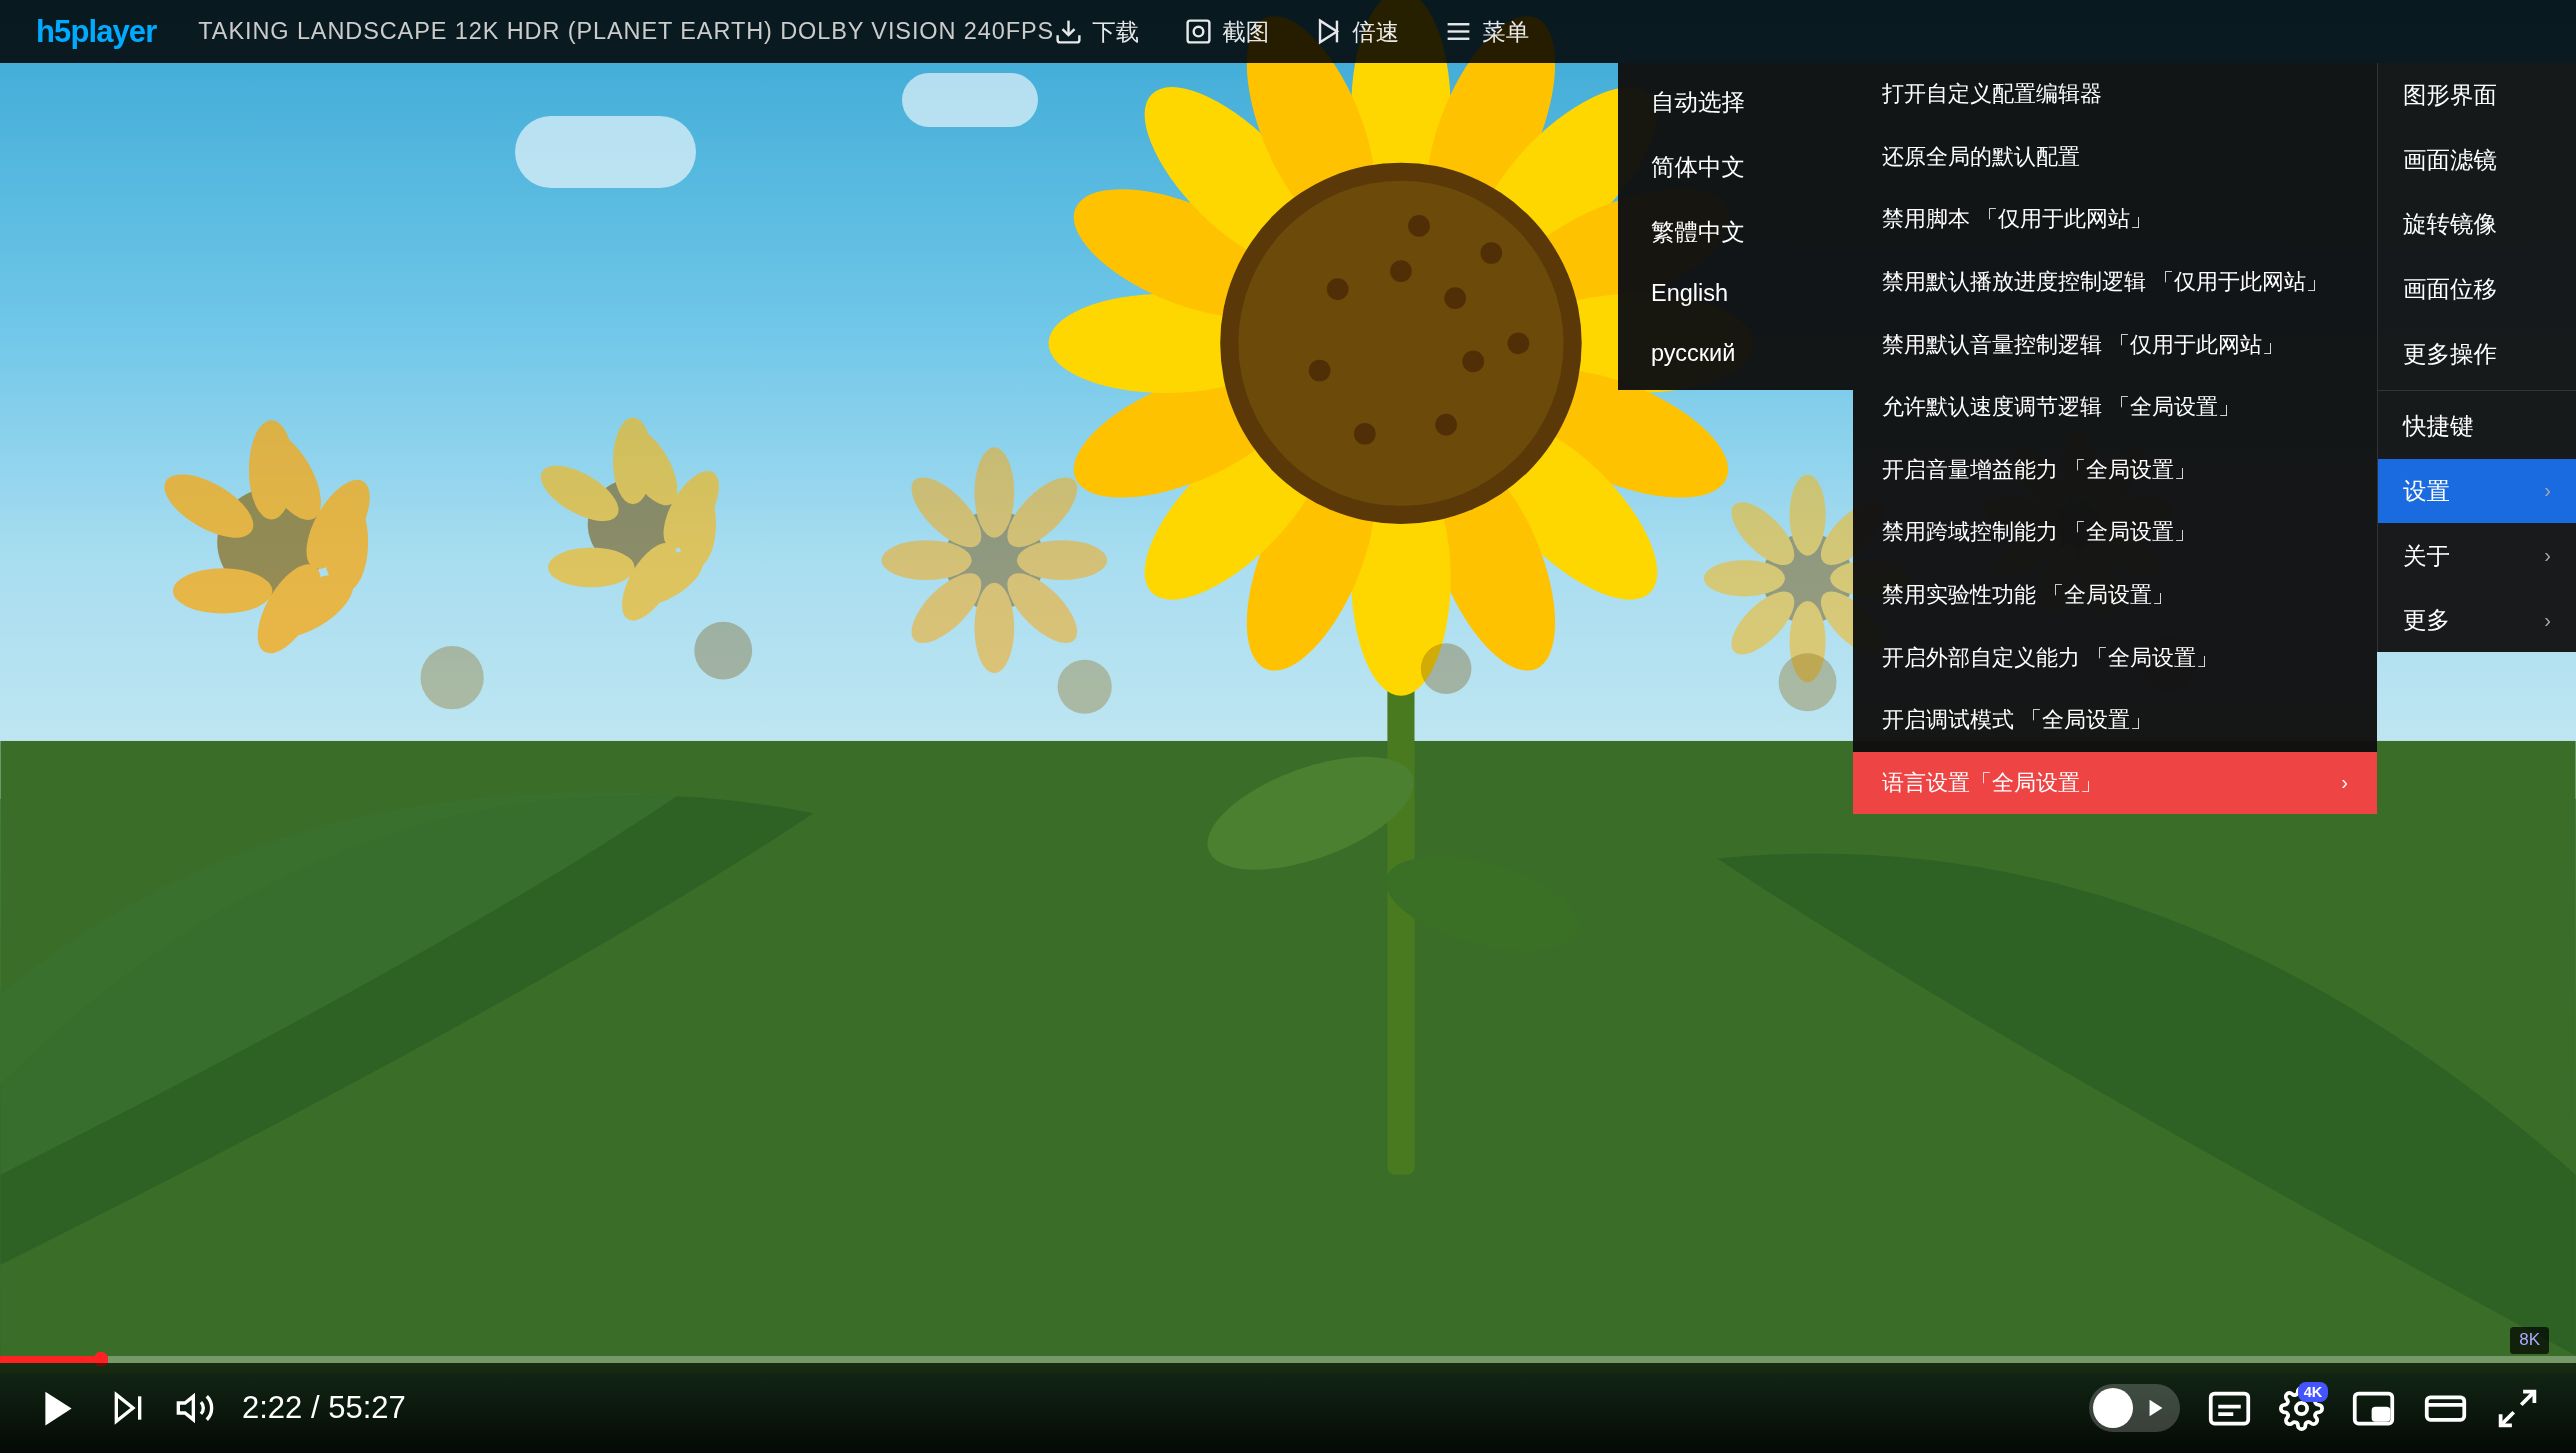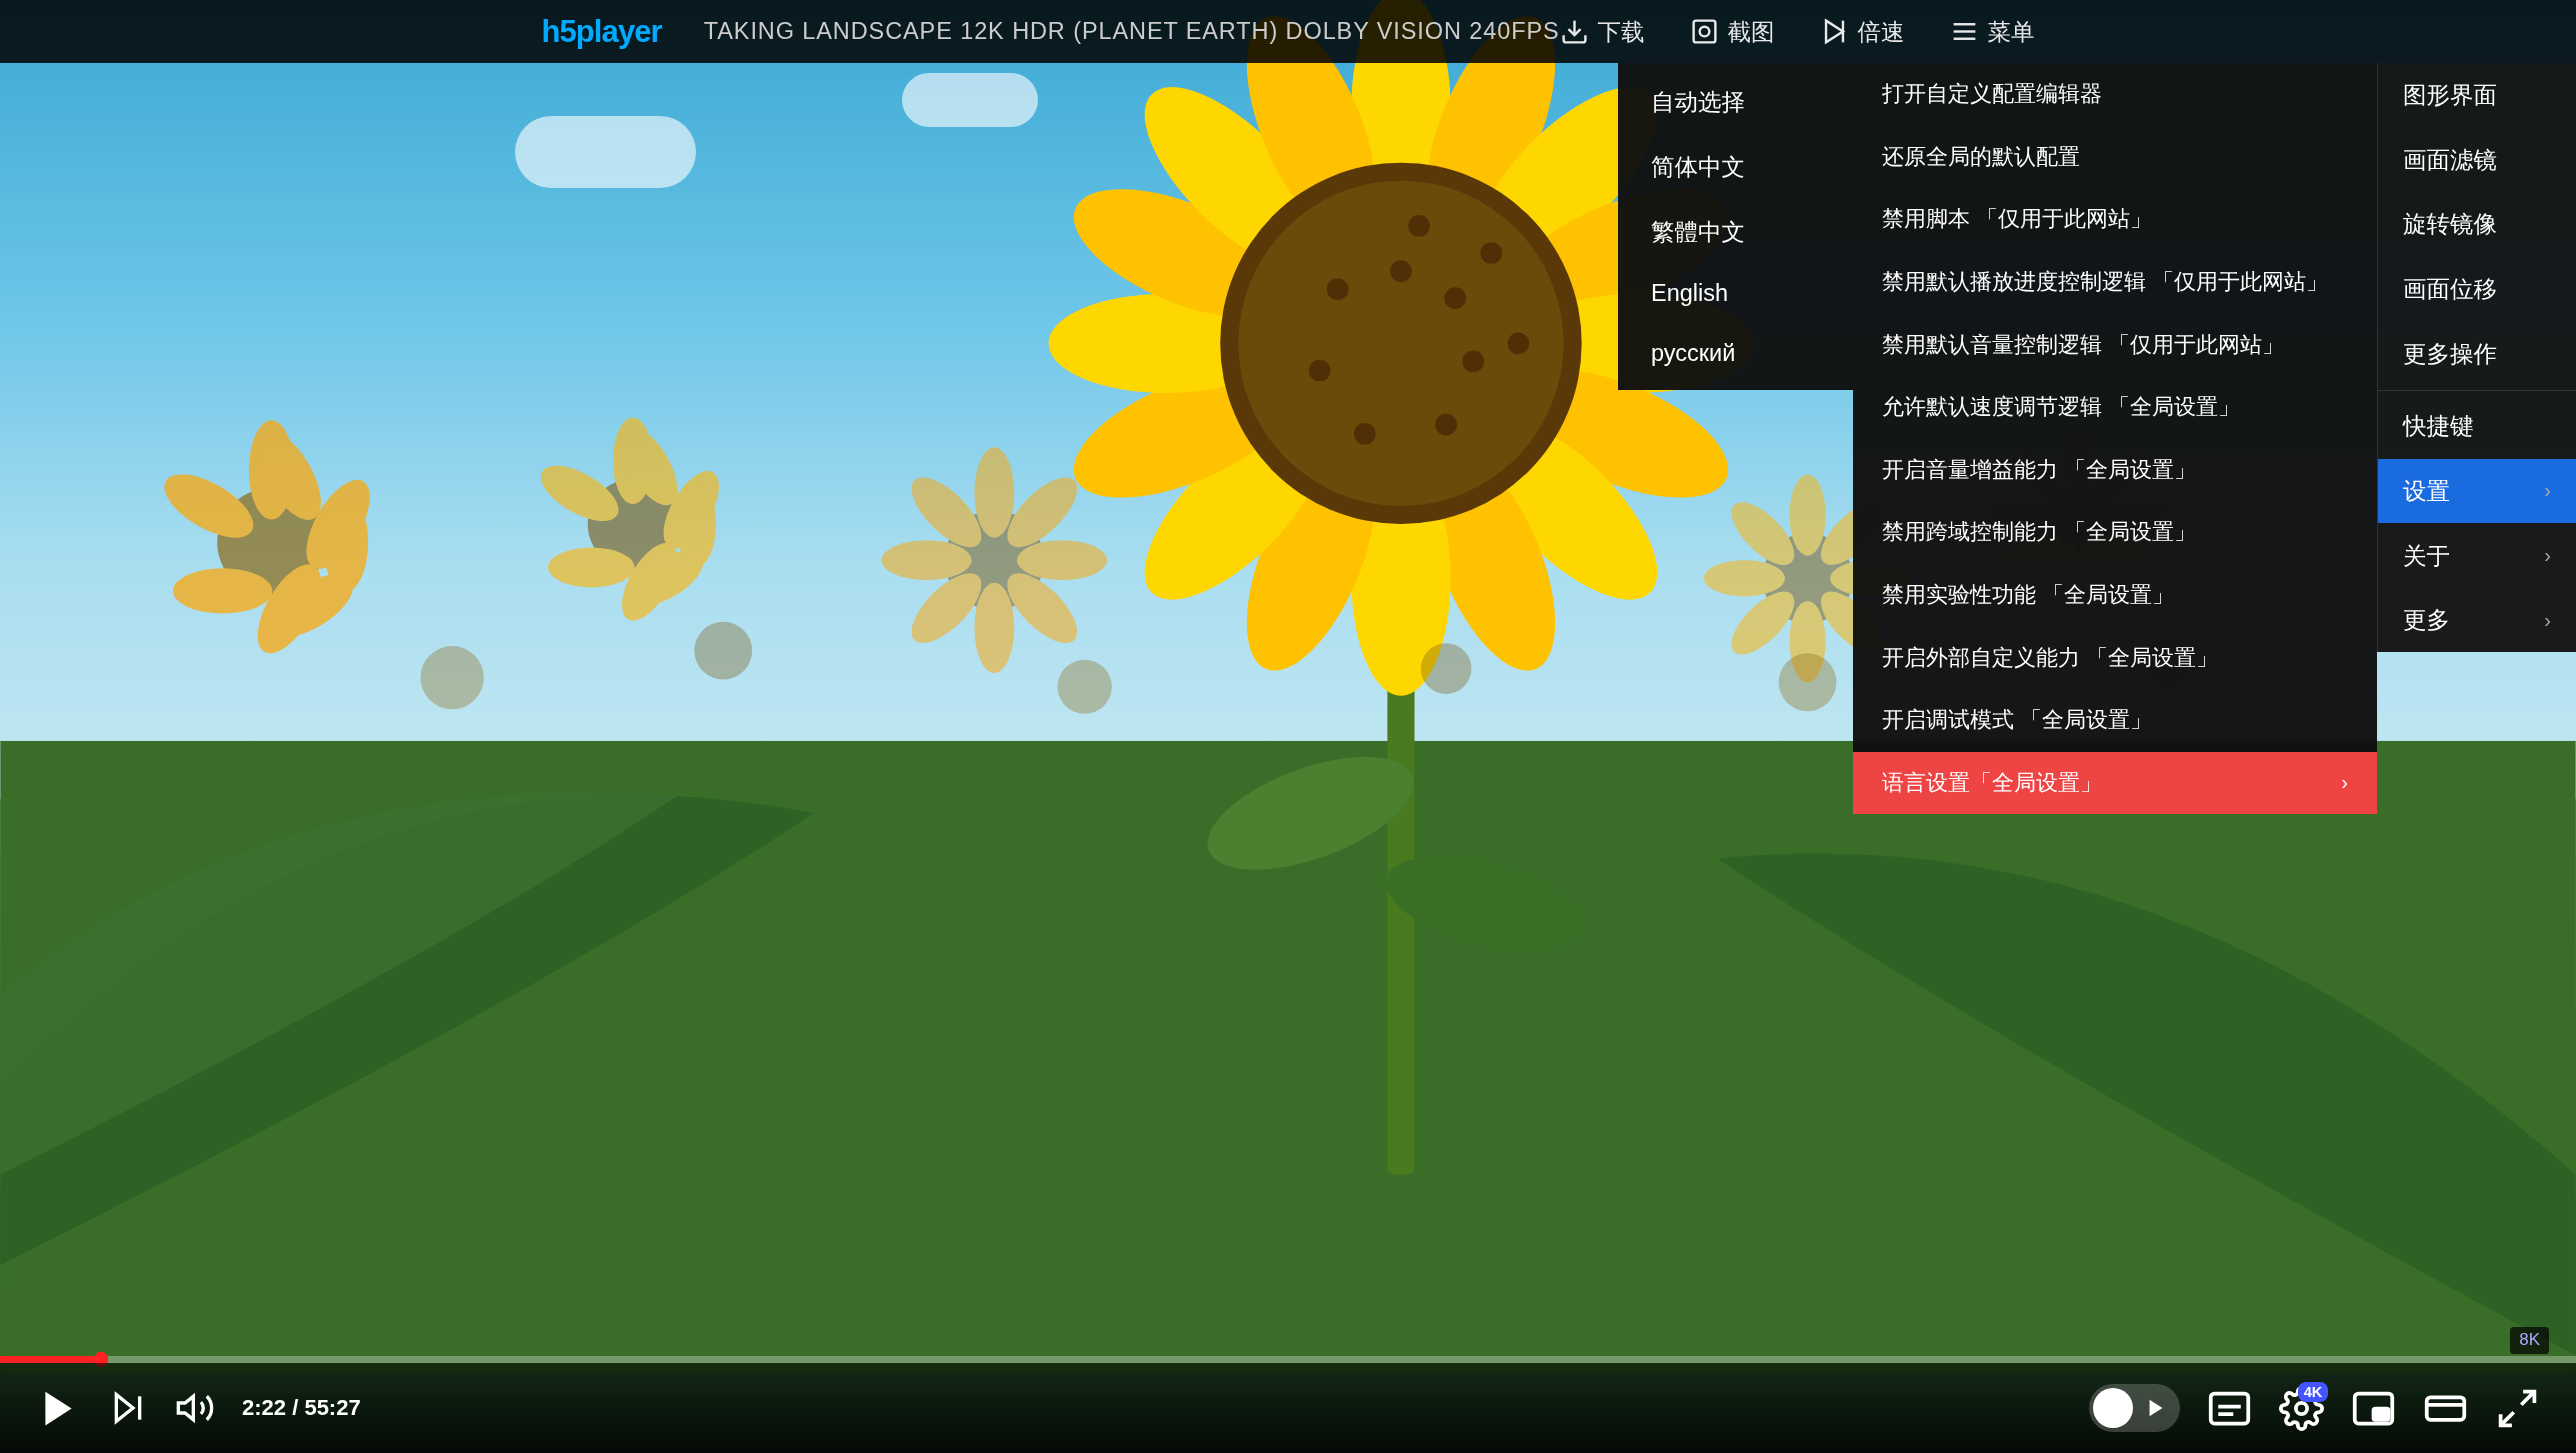--- a/index.html
+++ b/index.html
@@ -46,21 +46,21 @@
 
     
     #topbar {
       position: absolute;
       top: 0; left: 0;
       width: 100%;
       height: 63px;
       background: rgba(0,0,0,0.85);
       display: flex;
       align-items: center;
-      justify-content: center;
+      justify-content: flex-start;
       padding: 0 36px;
       z-index: 100;
     }
 
     #topbar-left {
       display: flex;
       align-items: center;
       gap: 18px;
     }
 
@@ -145,23 +145,22 @@
     .ctrl-btn {
       cursor: pointer;
       color: white;
       display: flex;
       align-items: center;
       justify-content: center;
     }
 
     .time-display {
       color: white;
-      font-size: 22px;
+      font-size: 31px;
       white-space: nowrap;
-      font-weight: bold;
     }
 
     .ctrl-spacer { flex: 1; }
 
     .ctrl-right-btns {
       display: flex;
       align-items: center;
       gap: 27px;
     }
 

